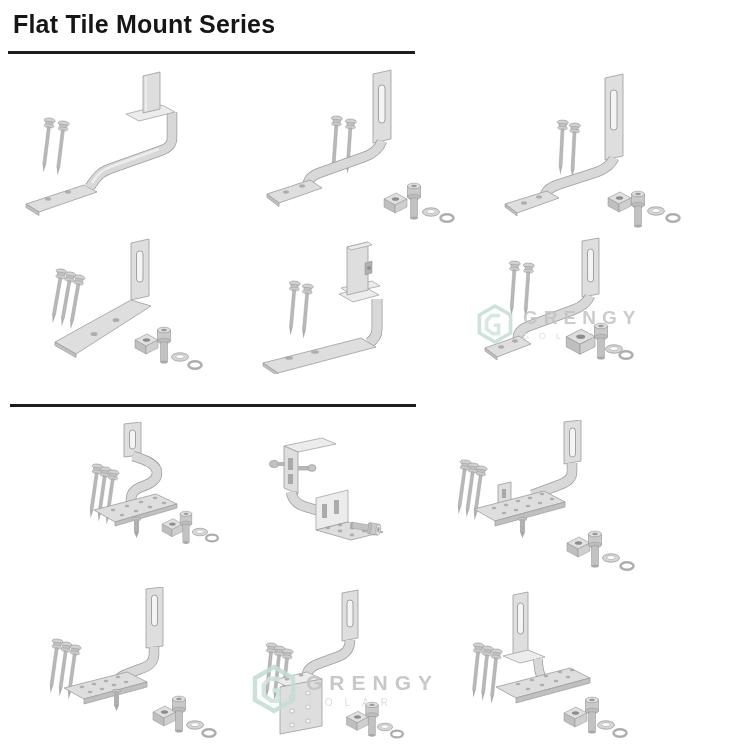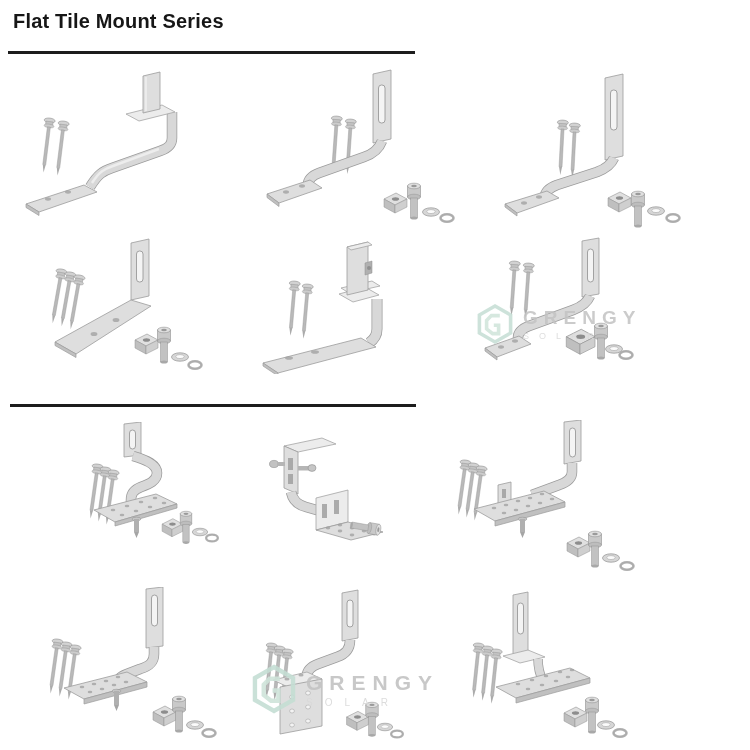--- a/index.html
+++ b/index.html
@@ -4,21 +4,21 @@
 <style>
   html,body{margin:0;padding:0;}
   body{
     width:750px;height:750px;position:relative;overflow:hidden;
     background:#ffffff;
     font-family:"Liberation Sans", sans-serif;
   }
   .page{position:absolute;inset:0;}
   .section-title{
     position:absolute;margin:0;
-    font-size:20px;font-weight:700;color:#161616;letter-spacing:.2px;
+    font-size:25px;font-weight:700;color:#161616;letter-spacing:.2px;
     white-space:nowrap;
   }
   .title-rule{position:absolute;background:#1d1d1d;}
   figure.product{position:absolute;margin:0;}
   figure.product svg{width:100%;height:100%;display:block;}
 
   
   .strip-edge{fill:none;stroke:#9c9c9c;stroke-linejoin:round;stroke-linecap:butt;}
   .strip-face{fill:none;stroke:#d8d8d8;stroke-linejoin:round;stroke-linecap:butt;}
   .strip-hi{fill:none;stroke:#ededed;stroke-linejoin:round;stroke-linecap:butt;}

